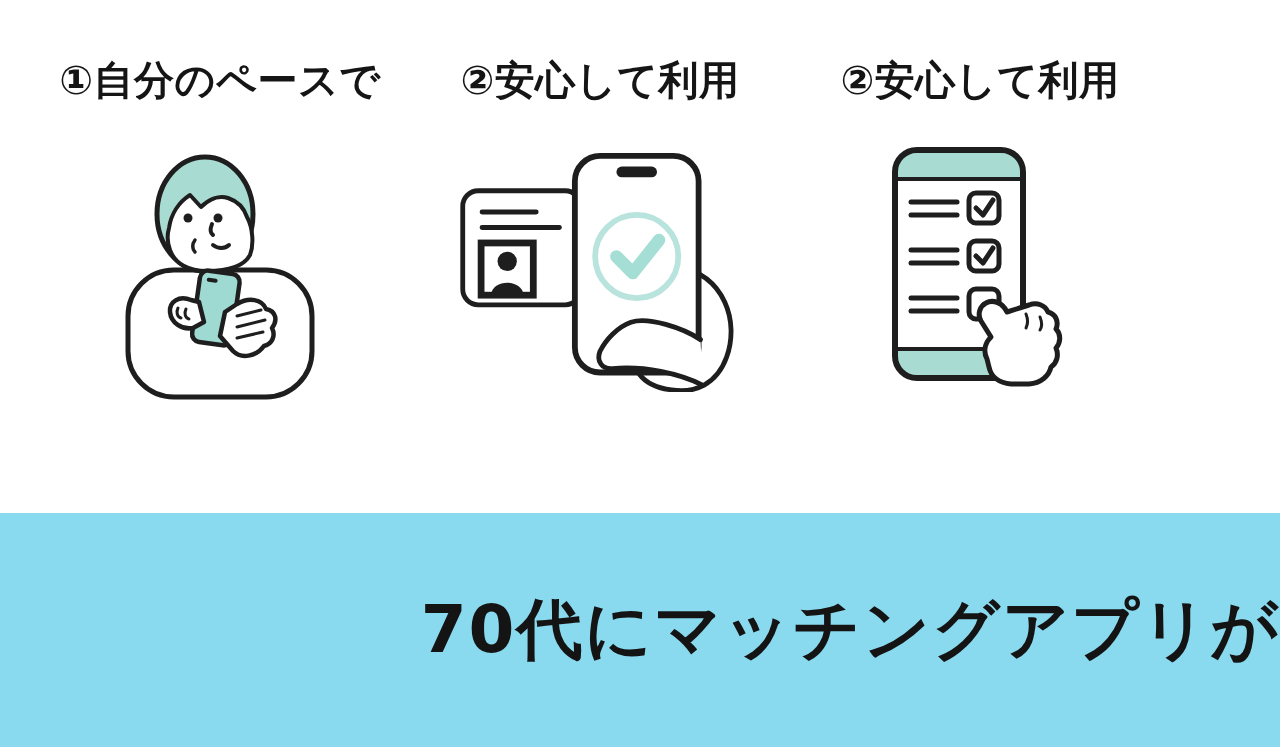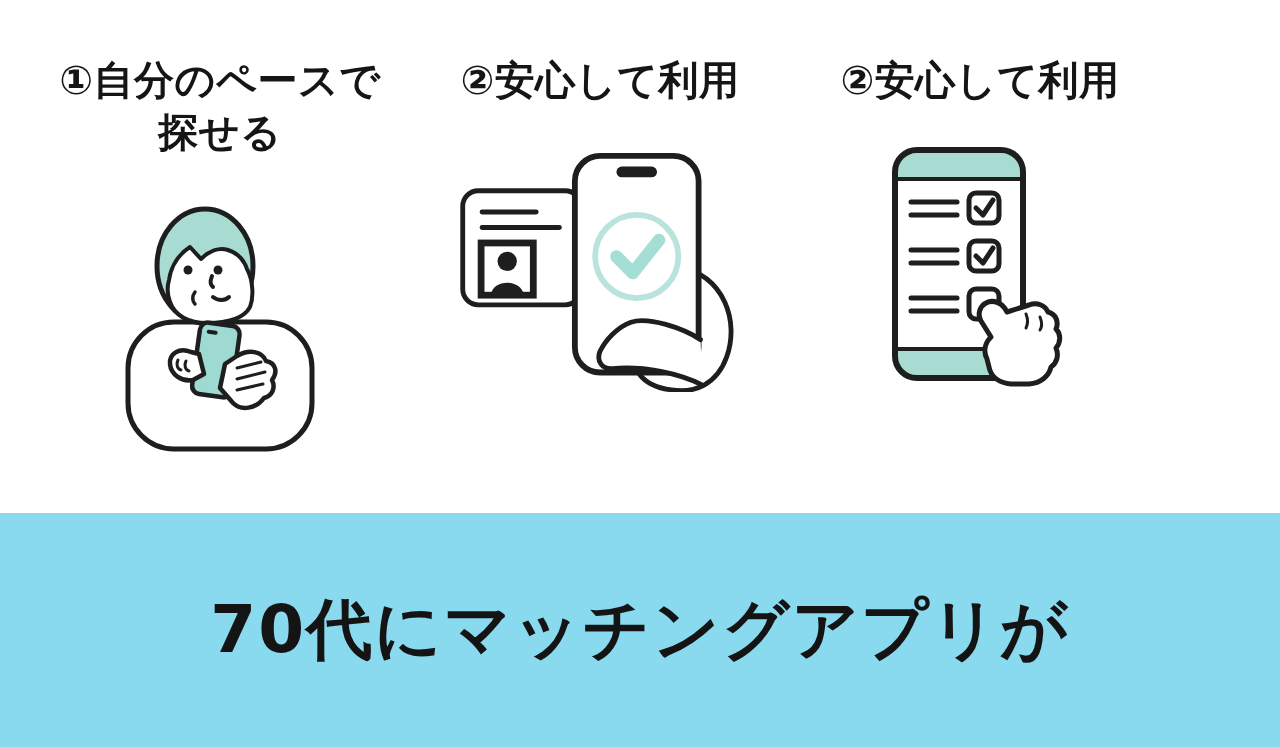--- a/index.html
+++ b/index.html
@@ -52,21 +52,21 @@
     align-items: center;
     justify-content: center;
   }
   .banner {
     position: absolute;
     left: 0; bottom: 0;
     width: 1280px; height: 234px;
     background: #8ADAEF;
     display: flex;
     flex-direction: column;
-    align-items: center;
+    align-items: flex-end;
     justify-content: center;
   }
   .banner-line {
     font-size: 66px;
     font-weight: 900;
     line-height: 1.28;
     color: #141414;
     letter-spacing: 2px;
     white-space: nowrap;
     text-align: center;
@@ -76,21 +76,20 @@
 <body>
 
 <div class="infographic">
 
   <div class="top-section">
     <div class="columns">
 
       <div class="column">
         <h2 class="column-title">
           <span class="t-line">①自分のペースで</span>
-          <span class="t-line">探せる</span>
         </h2>
         <div class="illustration">
 
           <svg width="190" height="262" viewBox="0 0 190 262">
 
             <rect x="3" y="130" width="184" height="127" rx="46" fill="#ffffff" stroke="#1E1E1E" stroke-width="5"></rect>
 
             <ellipse cx="80" cy="74" rx="48" ry="57" fill="#A8DCD2" stroke="#1E1E1E" stroke-width="5"></ellipse>
 
             <path d="M44,88 C46,74 54,62 65,55 L76,67 C84,59 94,55 103,58 C112,61 119,68 122,77

